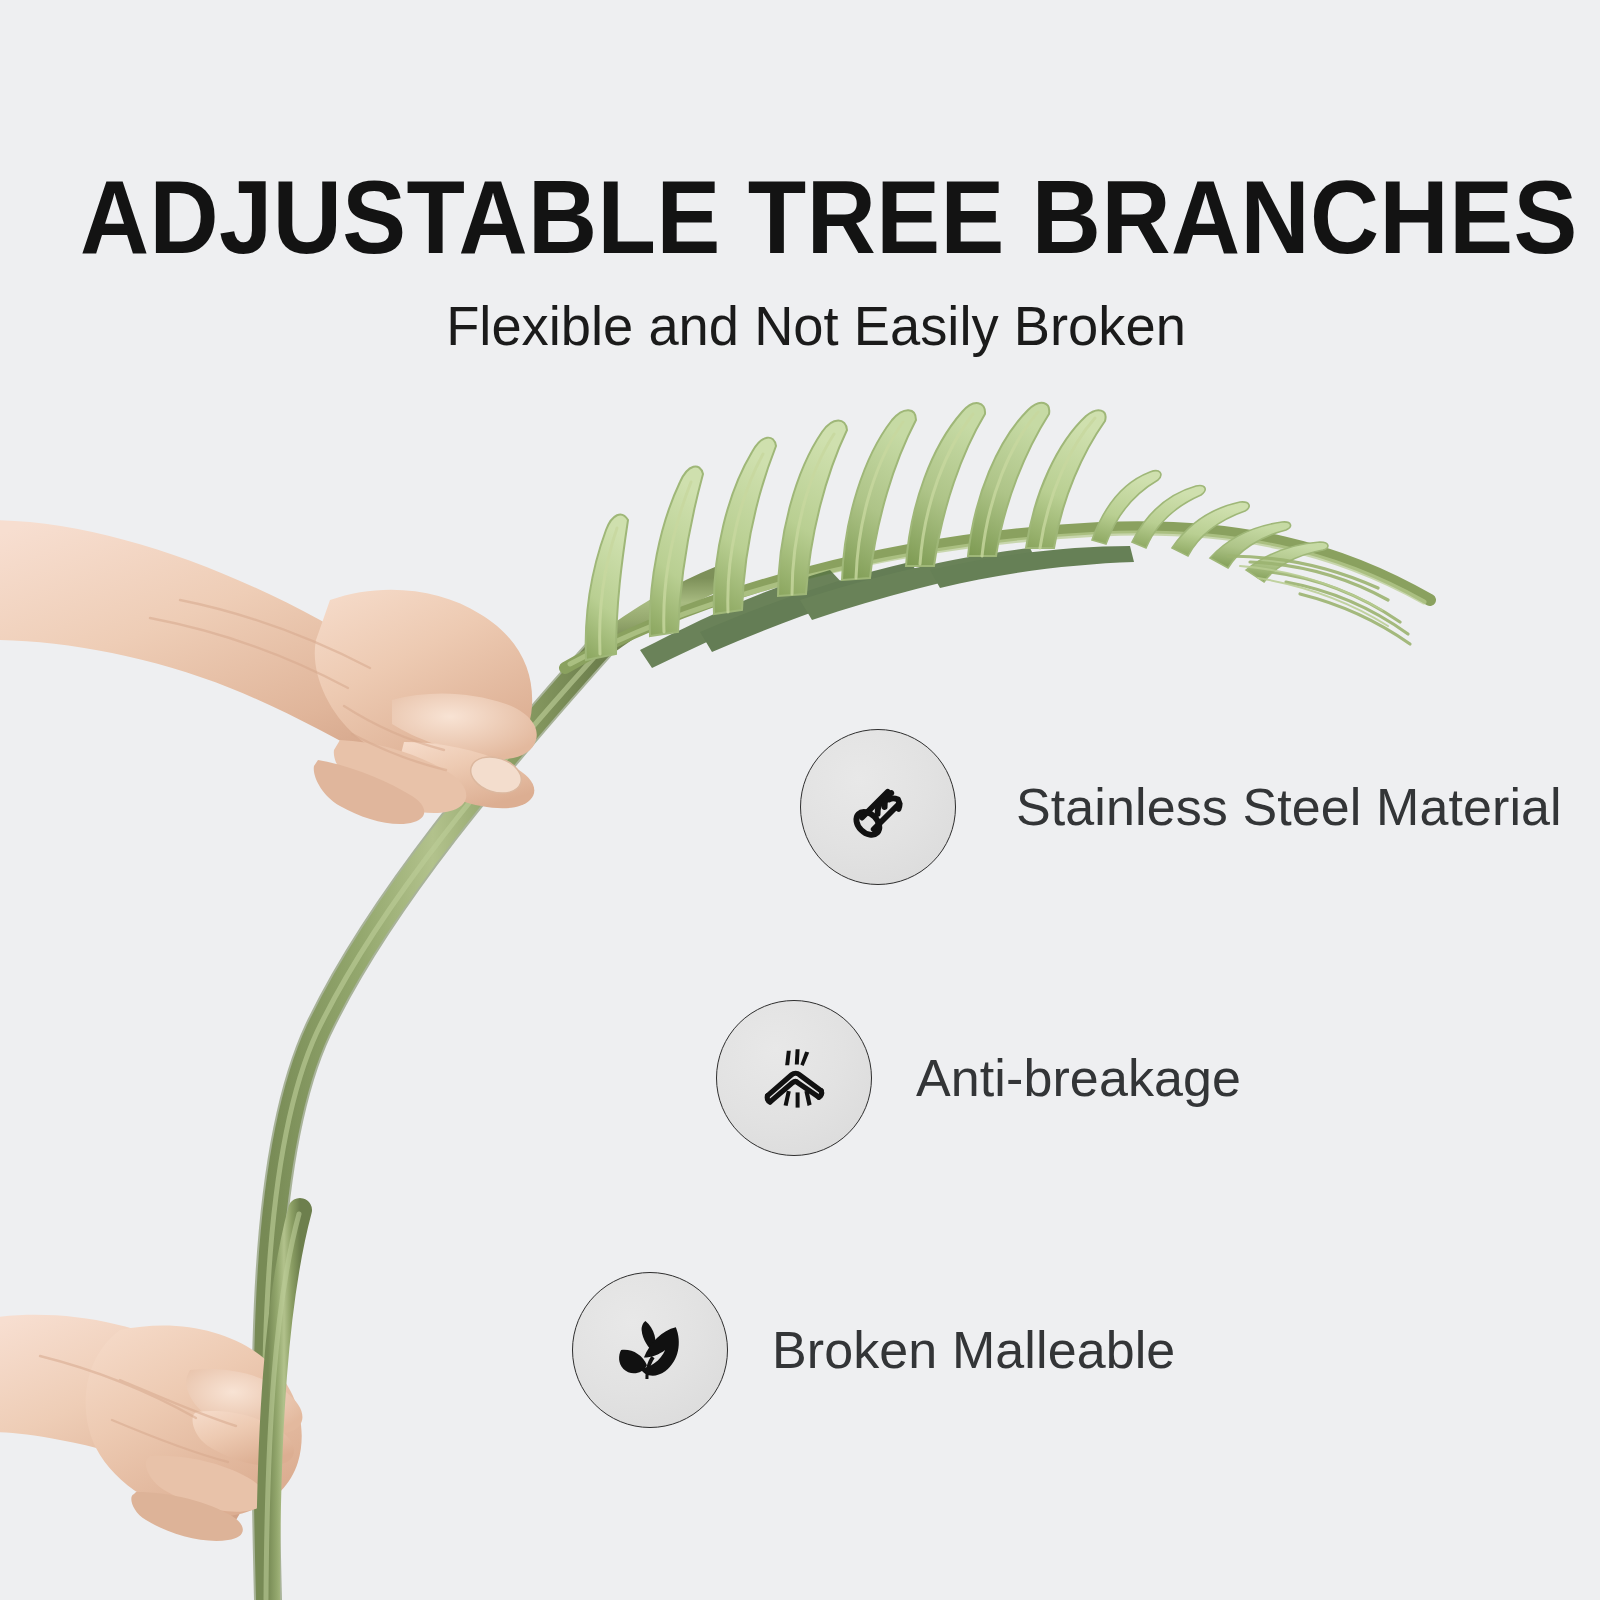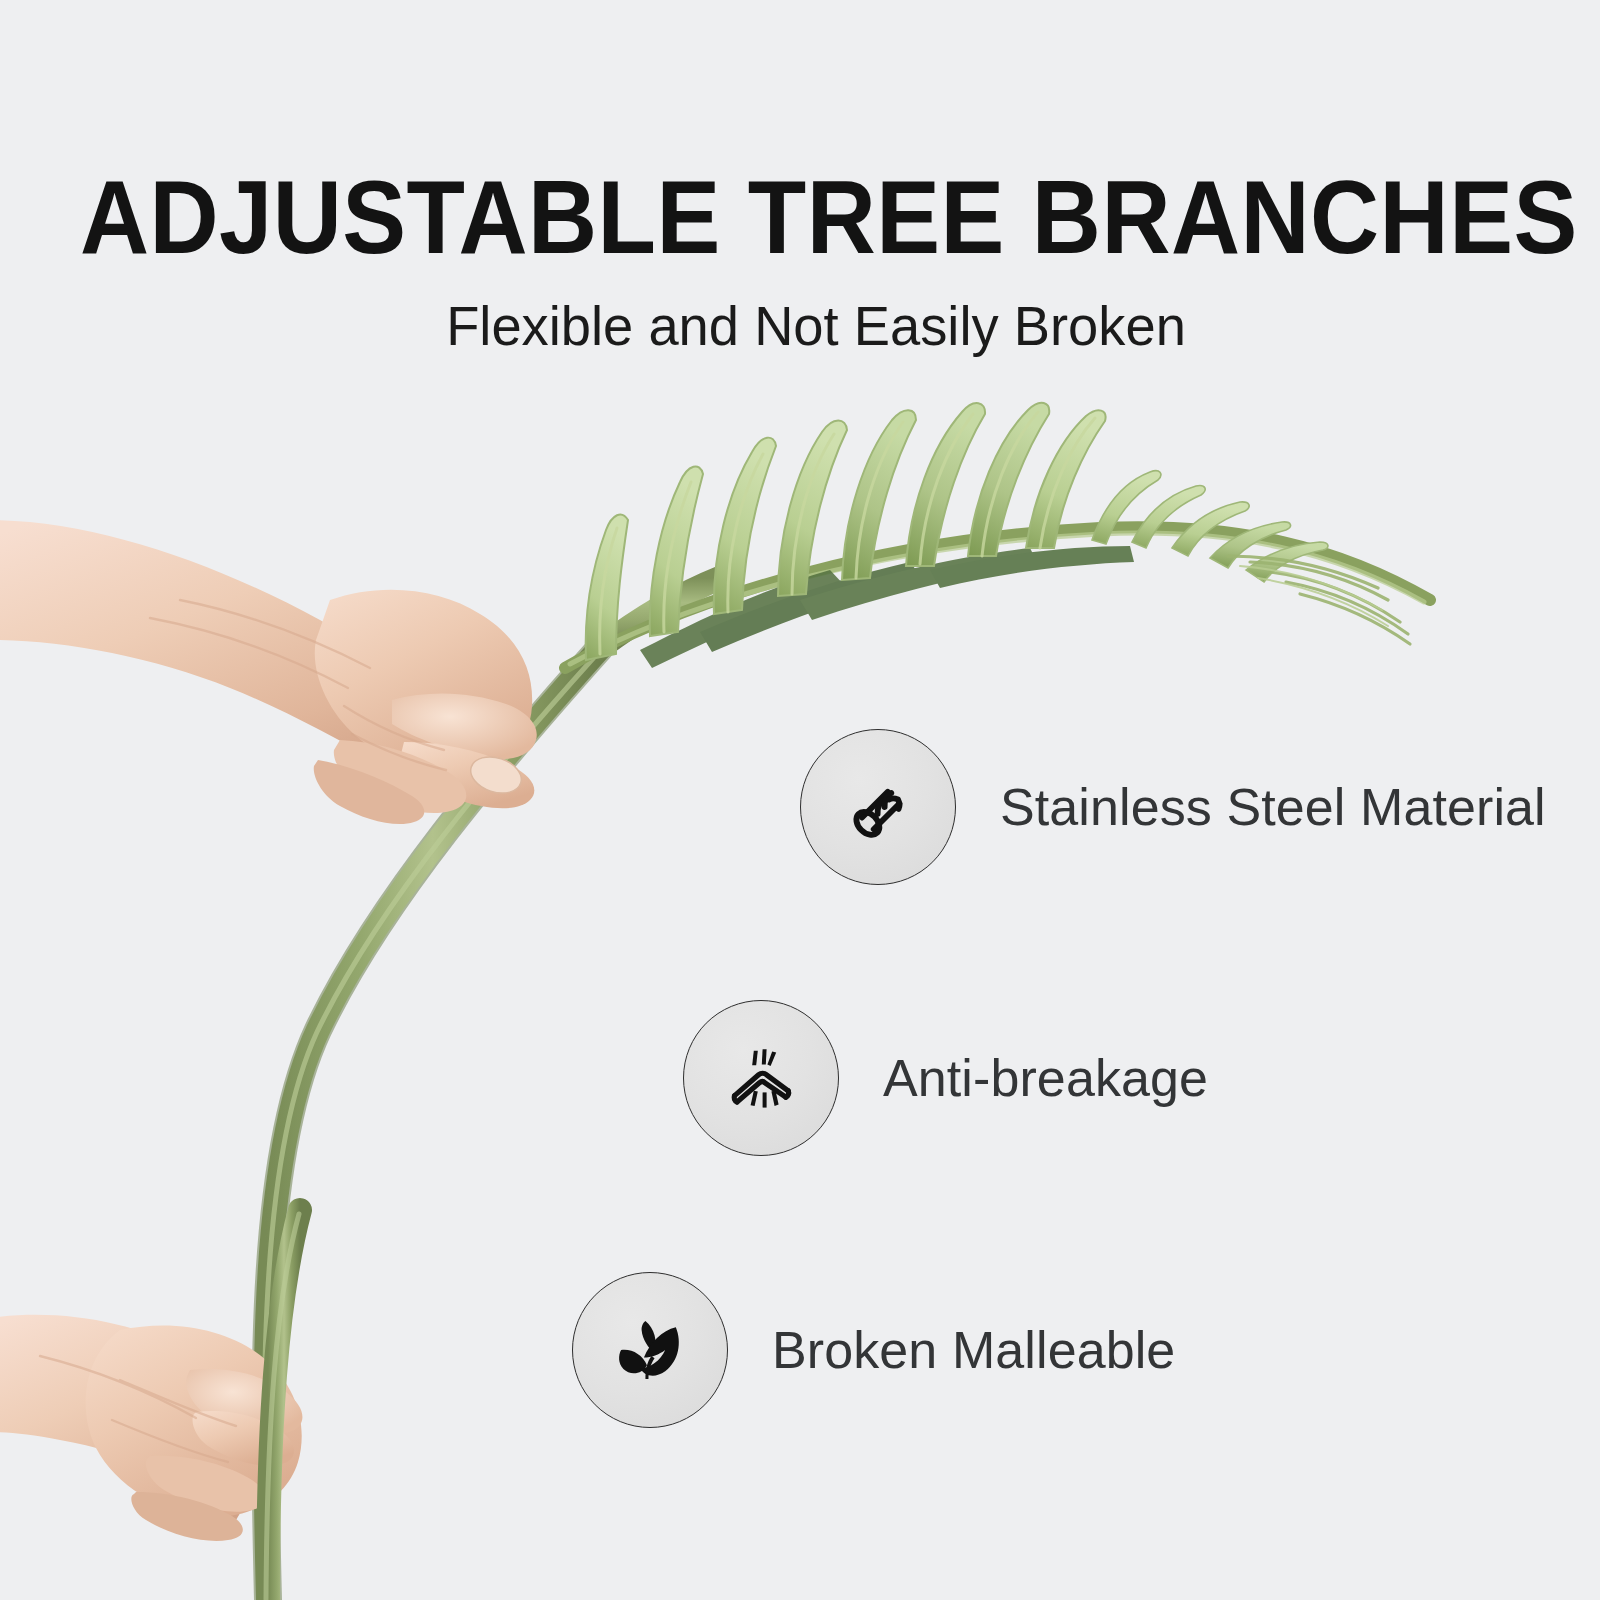--- a/index.html
+++ b/index.html
@@ -73,22 +73,22 @@
   .feature-label {
     font-family: "Liberation Sans", sans-serif;
     font-weight: 400;
     font-size: 52px;
     color: #333537;
     white-space: nowrap;
     margin-left: 44px;
     letter-spacing: 0.1px;
   }
 
-  #feature-row-0 { left: 800px;  top: 729px;  }
-  #feature-row-1 { left: 683px;  top: 1000px; }
+  #feature-row-0 { left: 800px;  top: 729px; gap: 16px;  }
+  #feature-row-1 { left: 716px;  top: 1000px; }
   #feature-row-2 { left: 572px;  top: 1272px; }
 
   
   #photo-layer {
     position: absolute;
     left: 0;
     top: 0;
     width: 1600px;
     height: 1600px;
     z-index: 20;

